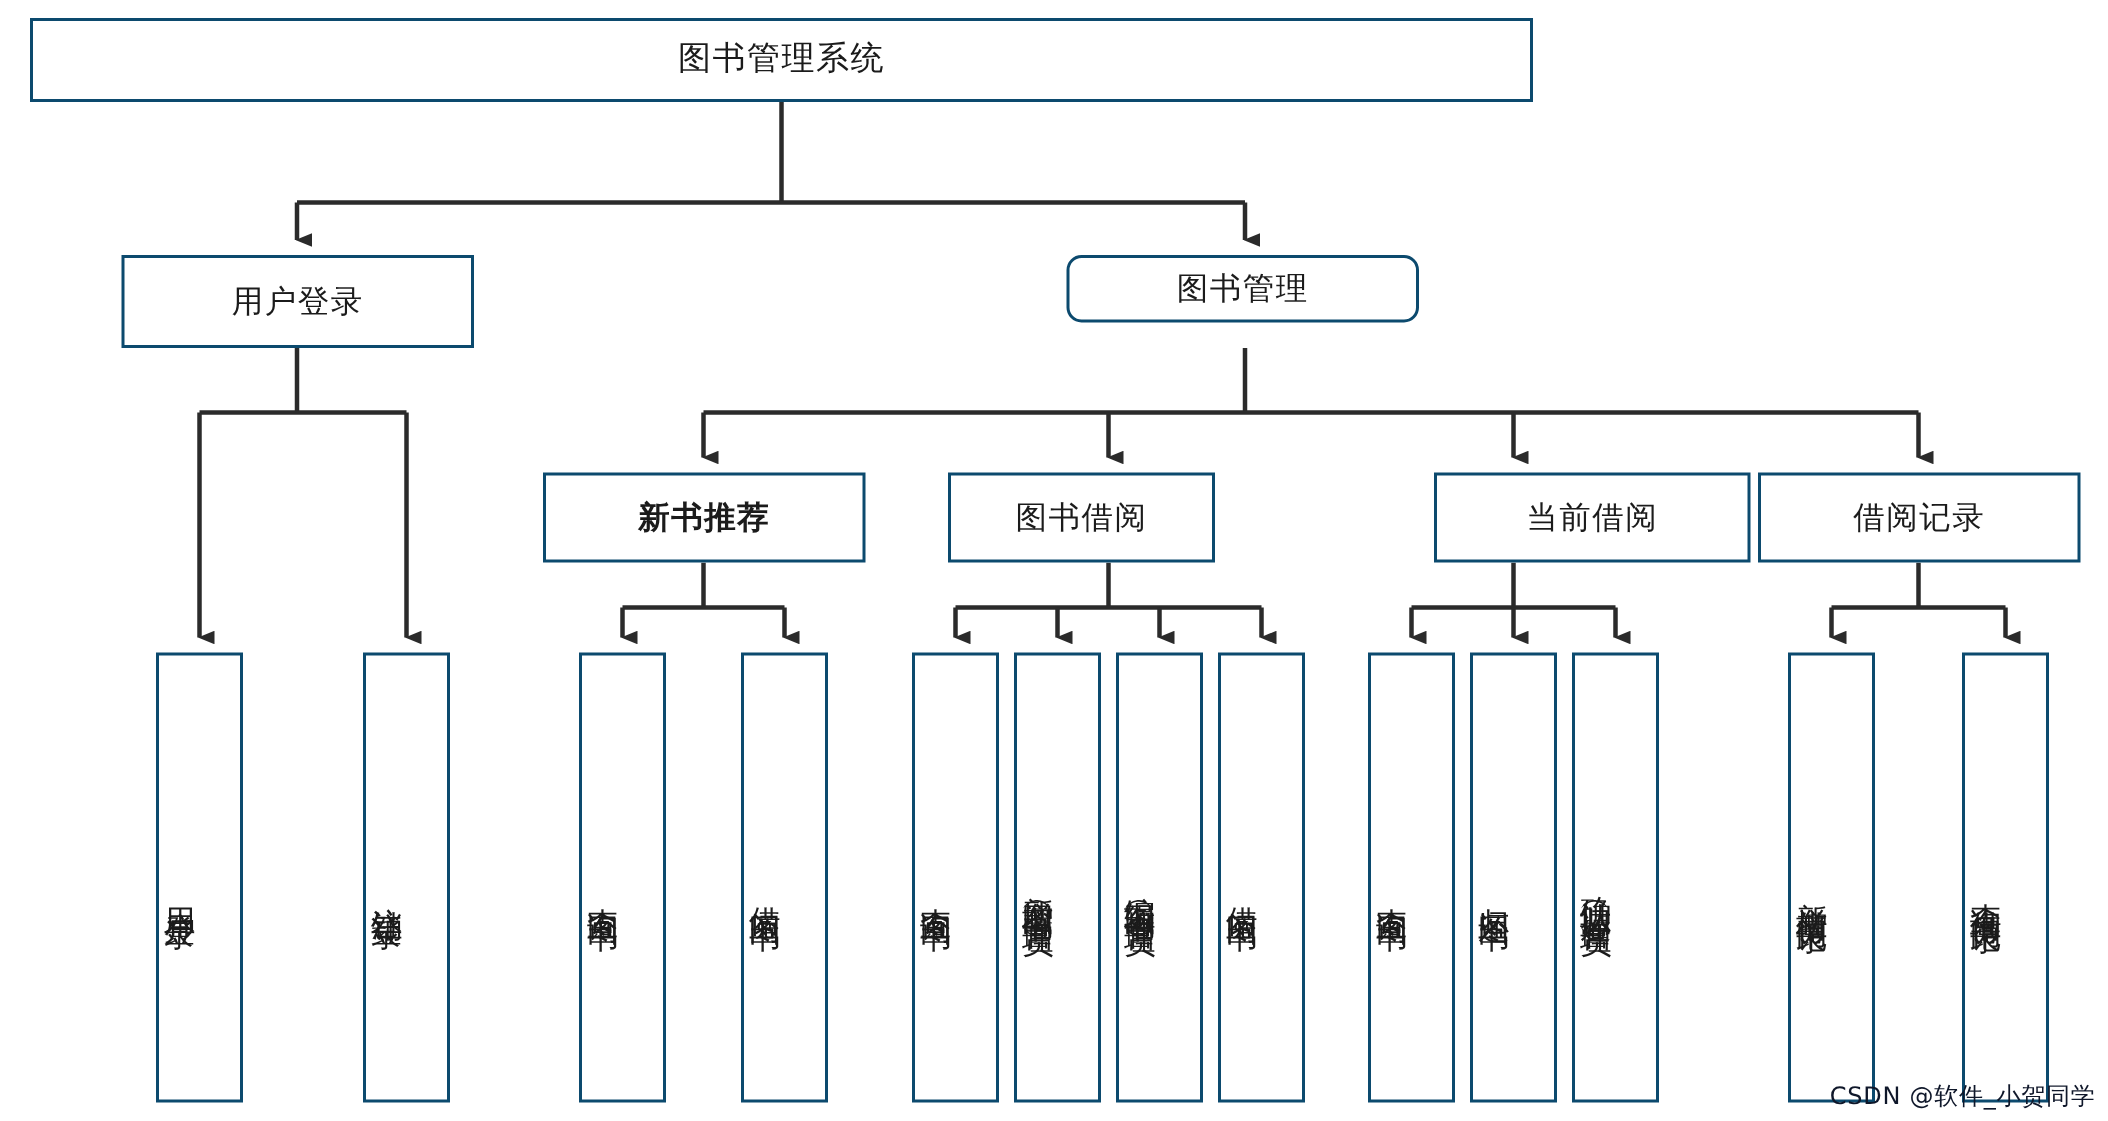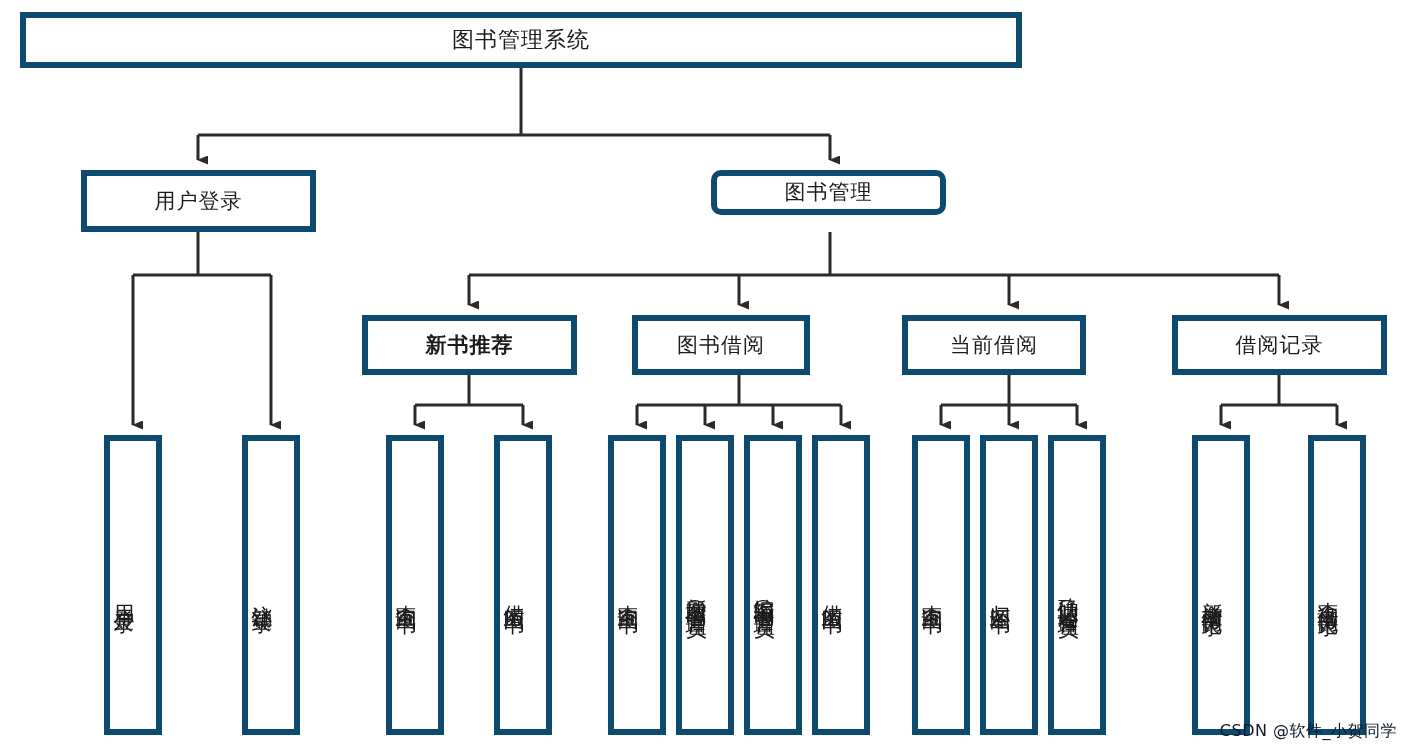--- a/index.html
+++ b/index.html
@@ -17,21 +17,21 @@
   svg#wires{
     position:absolute;
     left:0; top:0;
     width:1405px; height:747px;
     pointer-events:none;
   }
   .node{
     position:absolute;
     box-sizing:border-box;
     background:#ffffff;
-    border:6px solid #0c4a6e;
+    border:2px solid #0c4a6e;
     display:flex;
     align-items:center;
     justify-content:center;
     z-index:2;
   }
   .node .lbl{
     font-size:21px;
     line-height:1.15;
     letter-spacing:1px;
     color:#1b1b1b;
@@ -128,21 +128,21 @@
   <div class="node" style="left:711px; top:170px; width:235px; height:45px;border-radius:10px;">
     <span class="lbl">图书管理</span>
   </div>
 
   <div class="node" style="left:362px; top:315px; width:215px; height:60px;font-weight:bold;">
     <span class="lbl">新书推荐</span>
   </div>
   <div class="node" style="left:632px; top:315px; width:178px; height:60px;">
     <span class="lbl">图书借阅</span>
   </div>
-  <div class="node" style="left:902px; top:315px; width:184px; height:60px;">
+  <div class="node" style="left:956px; top:315px; width:211px; height:60px;">
     <span class="lbl">当前借阅</span>
   </div>
   <div class="node" style="left:1172px; top:315px; width:215px; height:60px;">
     <span class="lbl">借阅记录</span>
   </div>
 
   <div class="node vert" style="left:104px; top:435px; width:58px; height:300px;">
     <span class="lbl">用户登录</span>
   </div>
   <div class="node vert" style="left:242px; top:435px; width:58px; height:300px;">

